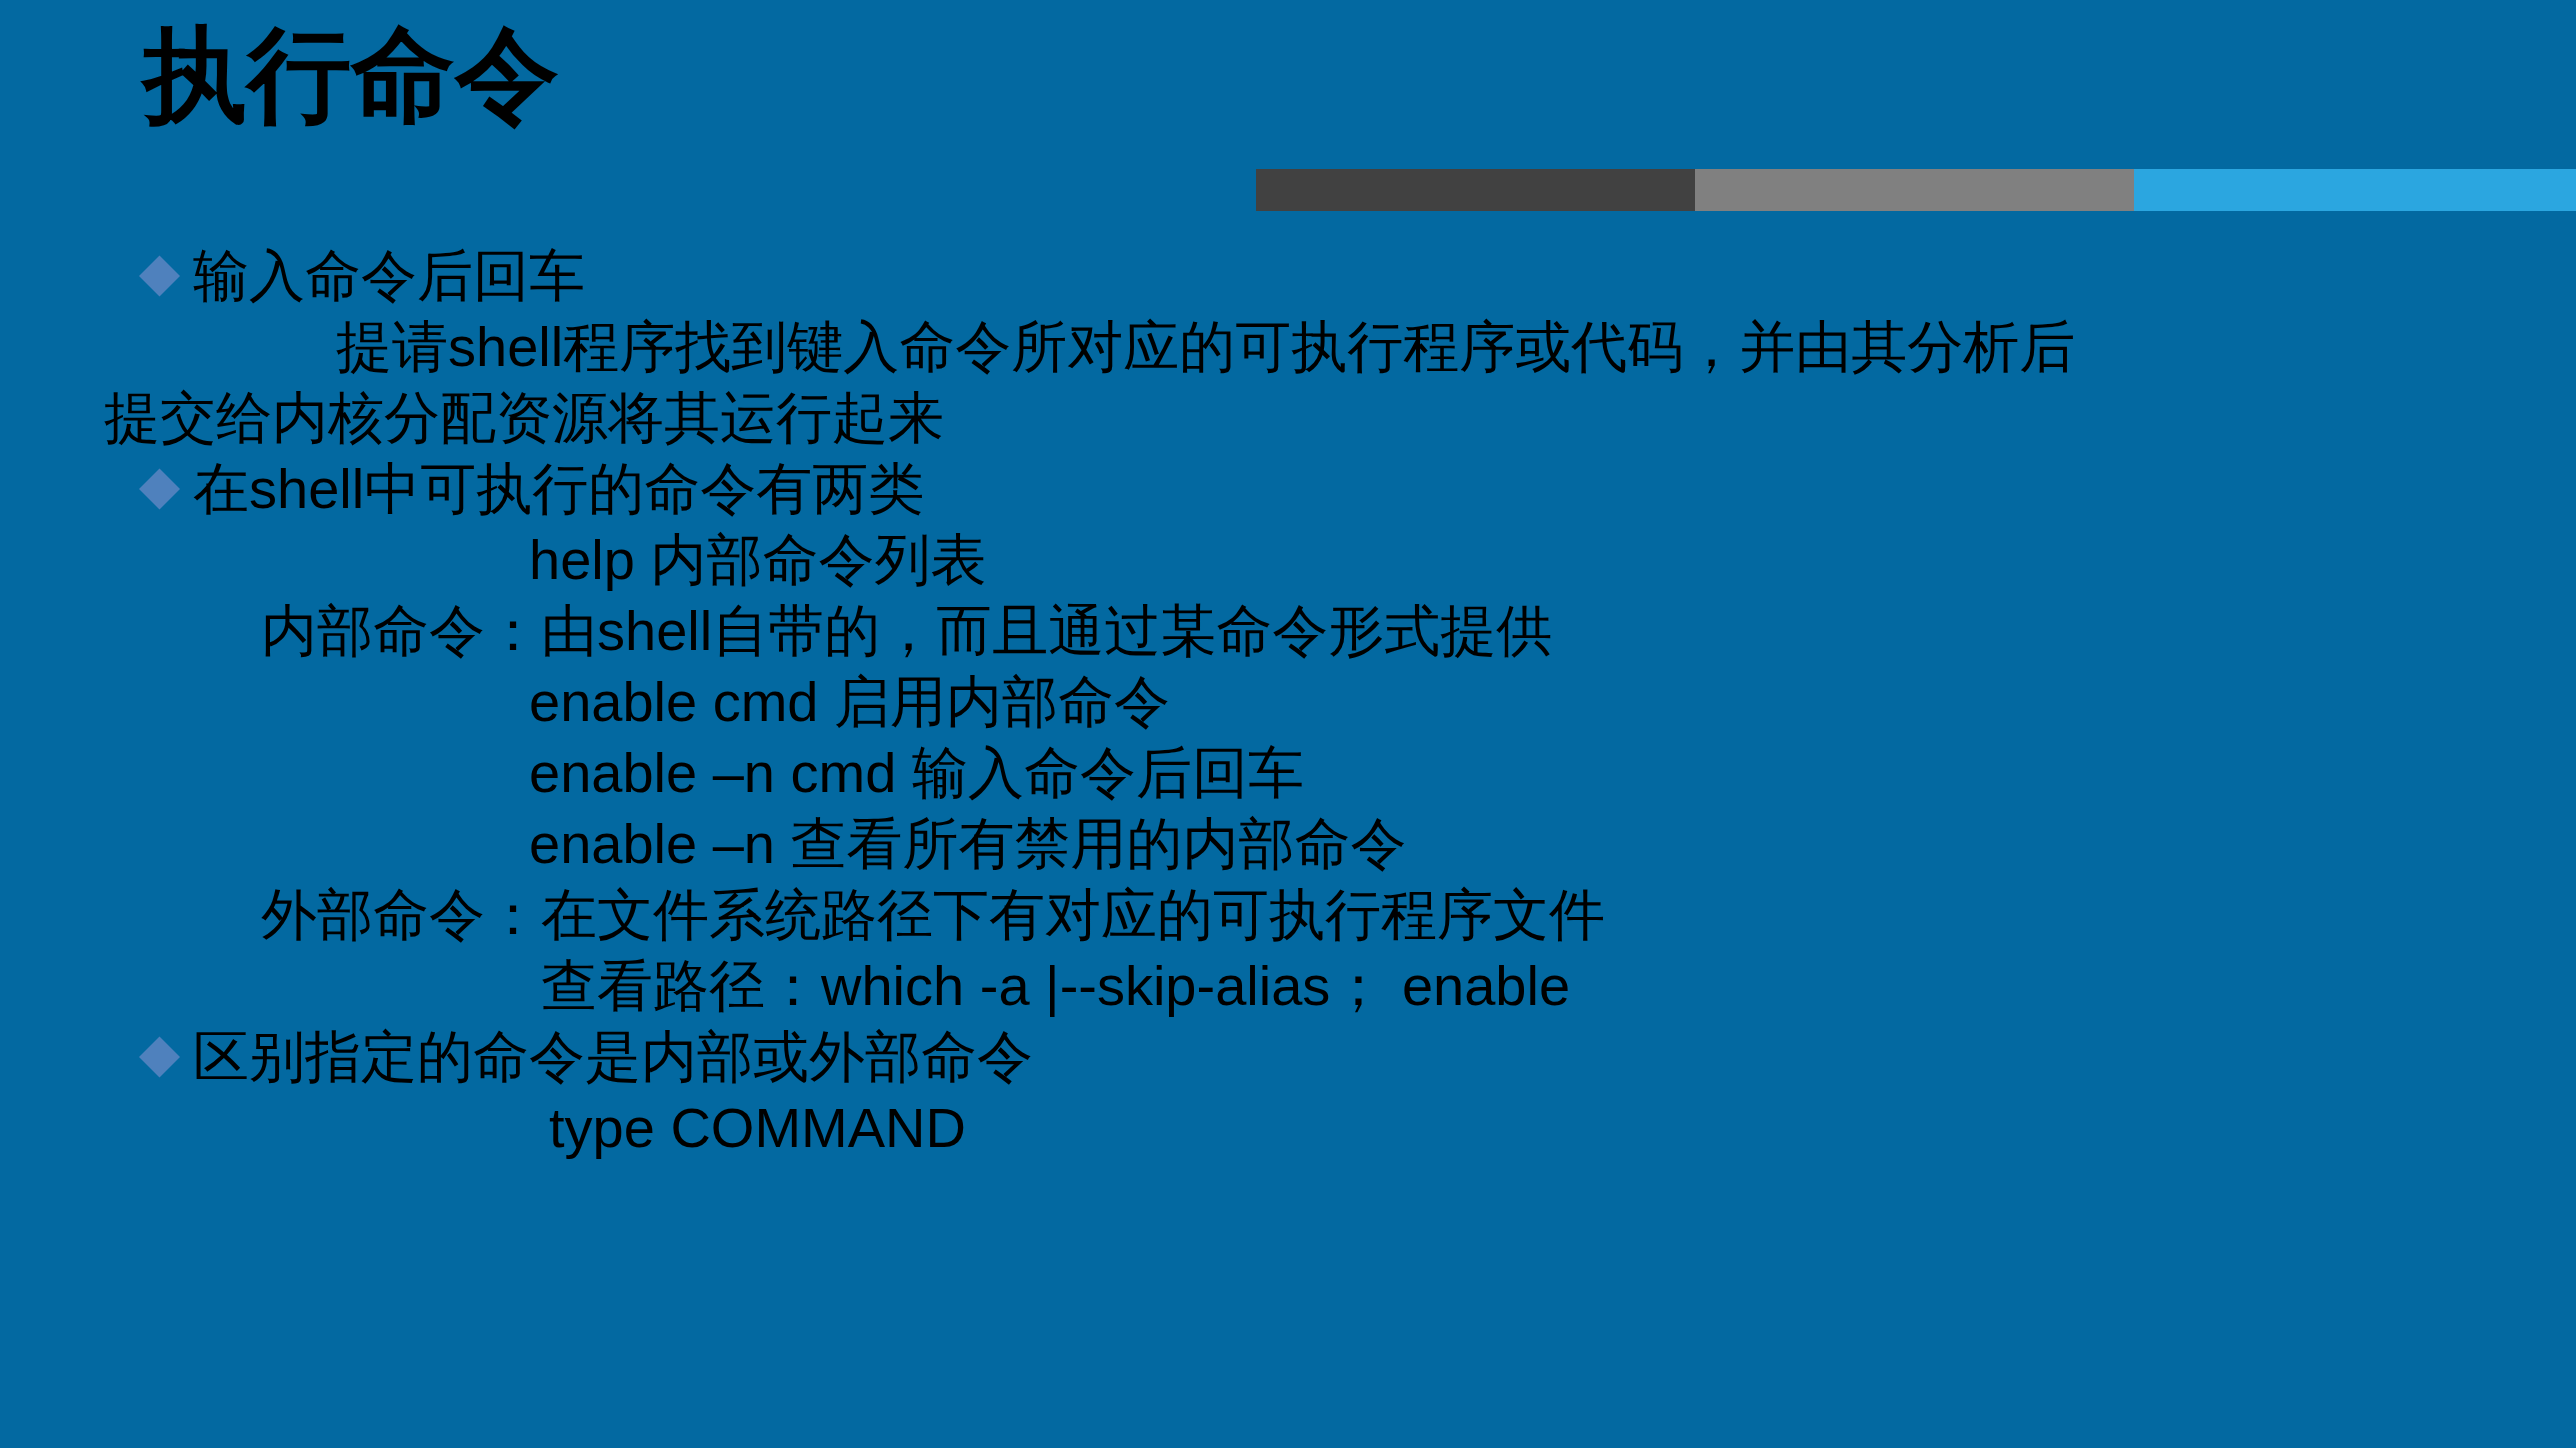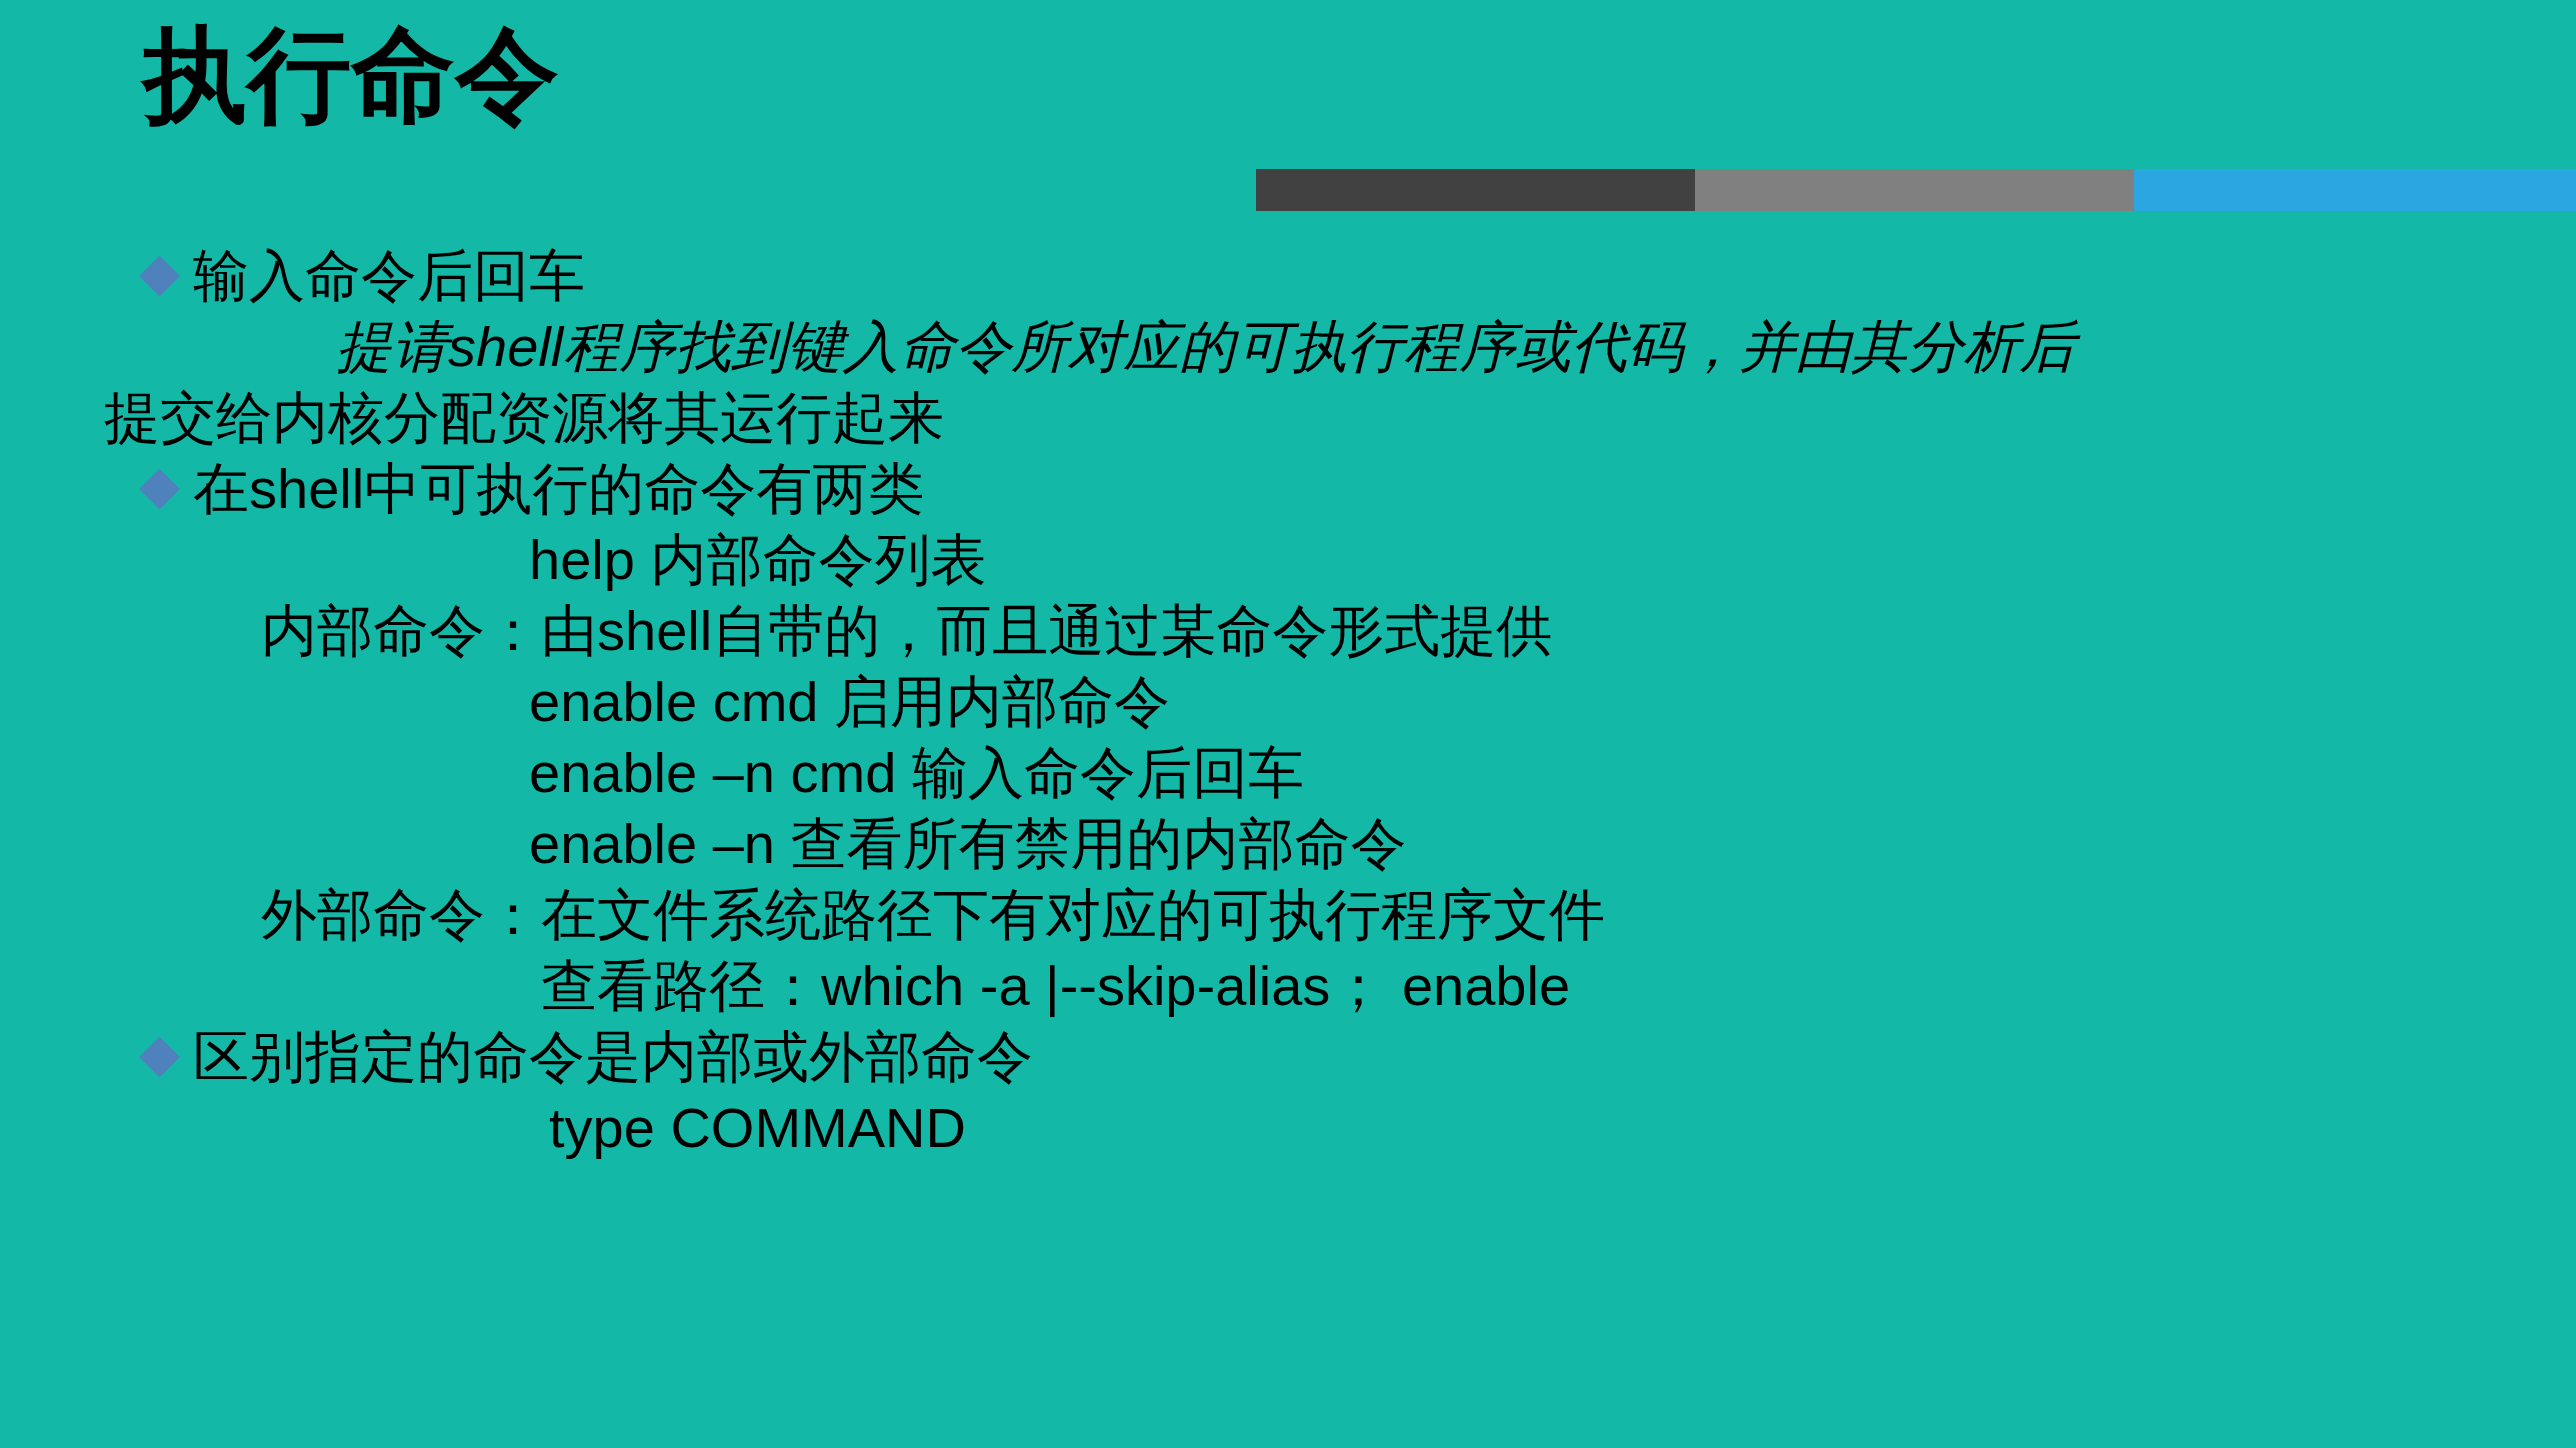--- a/index.html
+++ b/index.html
@@ -12,21 +12,21 @@
     height: 1449px;
     overflow: hidden;
     font-family: "Liberation Sans", "DejaVu Sans", sans-serif;
     color: #000000;
     position: relative;
   }
 
   .slide {
     position: absolute;
     inset: 0;
-    background: #14b8a6;
+    background: #0369a1;
   }
 
   
   .slide-title {
     position: absolute;
     left: 143px;
     top: 21px;
     font-size: 104px;
     line-height: 1.05;
     font-weight: bold;
@@ -81,21 +81,21 @@
     transform: translateY(-50%) rotate(45deg);
     width: 29px;
     height: 29px;
     background: #4F81BD;
   }
   .line.bullet .btext {
     padding-left: 50px;
   }
 
   
-  .ind-para    { padding-left: 336px; font-style: italic; }
+  .ind-para    { padding-left: 336px; }
   .ind-wrap    { padding-left: 104px; }
   .ind-sub     { padding-left: 261px; }
   .ind-cmd     { padding-left: 529px; }
   .ind-cmd2    { padding-left: 541px; }
   .ind-type    { padding-left: 549px; }
 
   .u { text-underline-offset: 3.9px; }
 </style>
 </head>
 <body>

